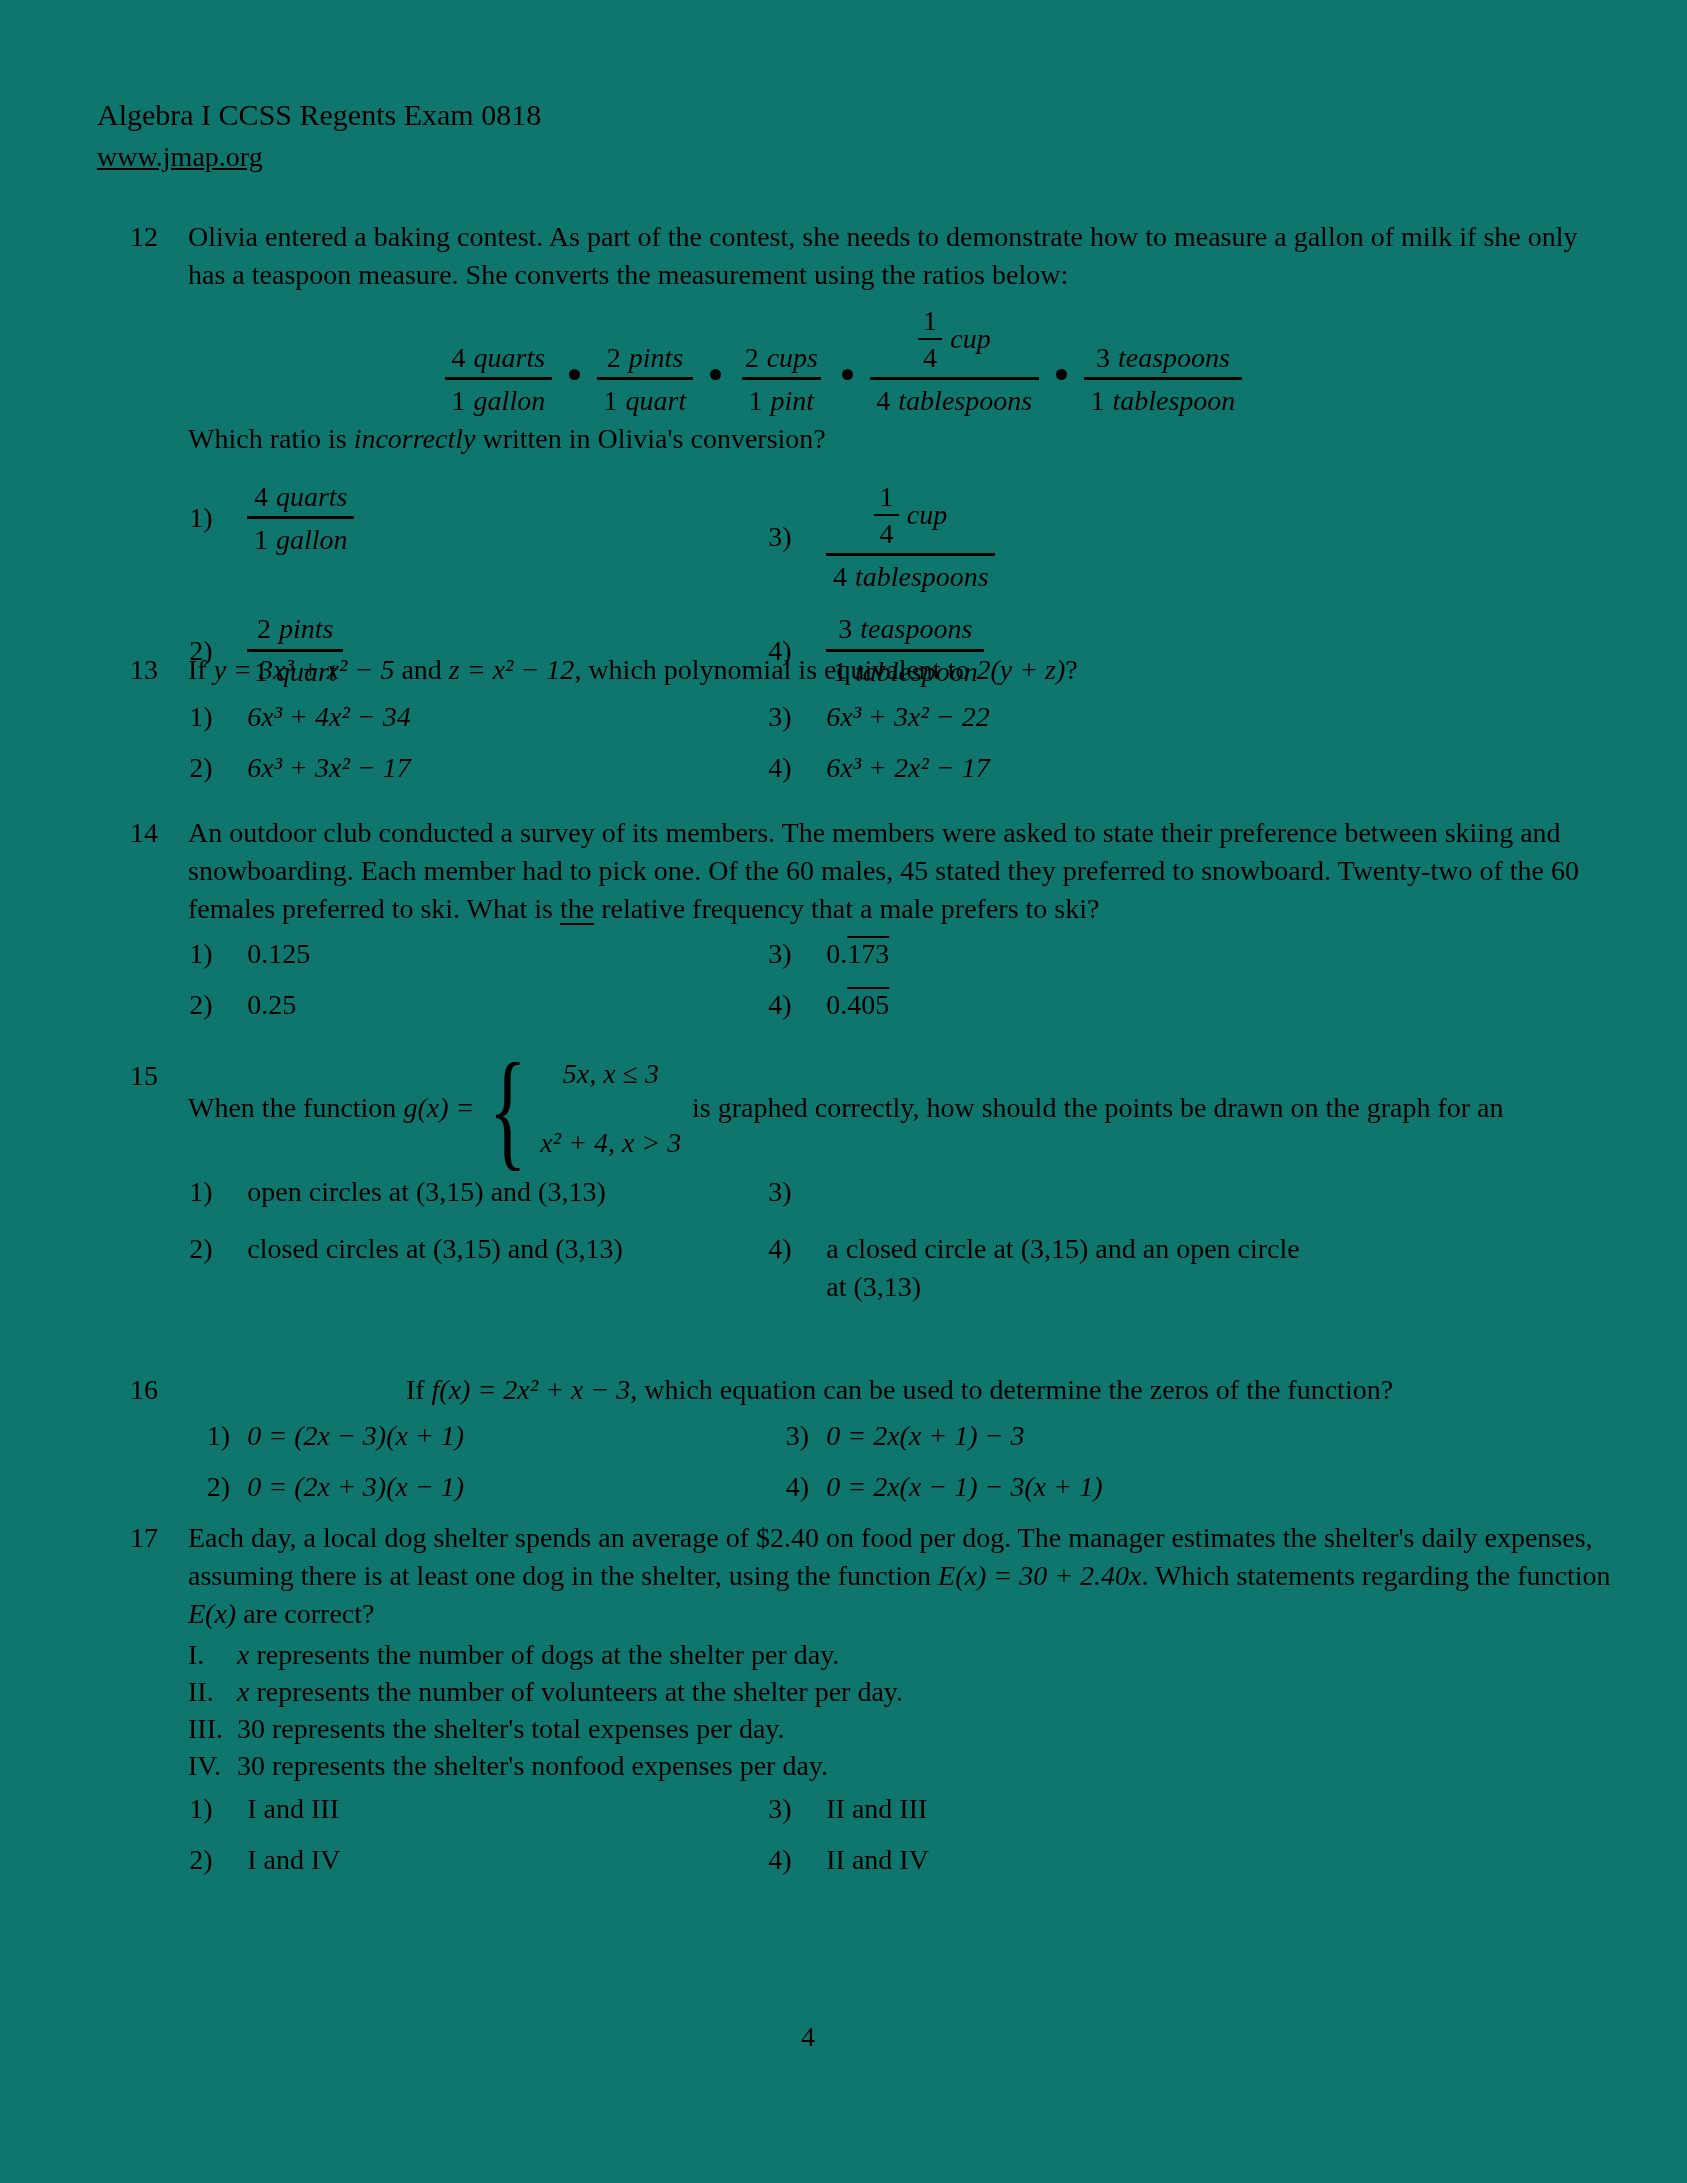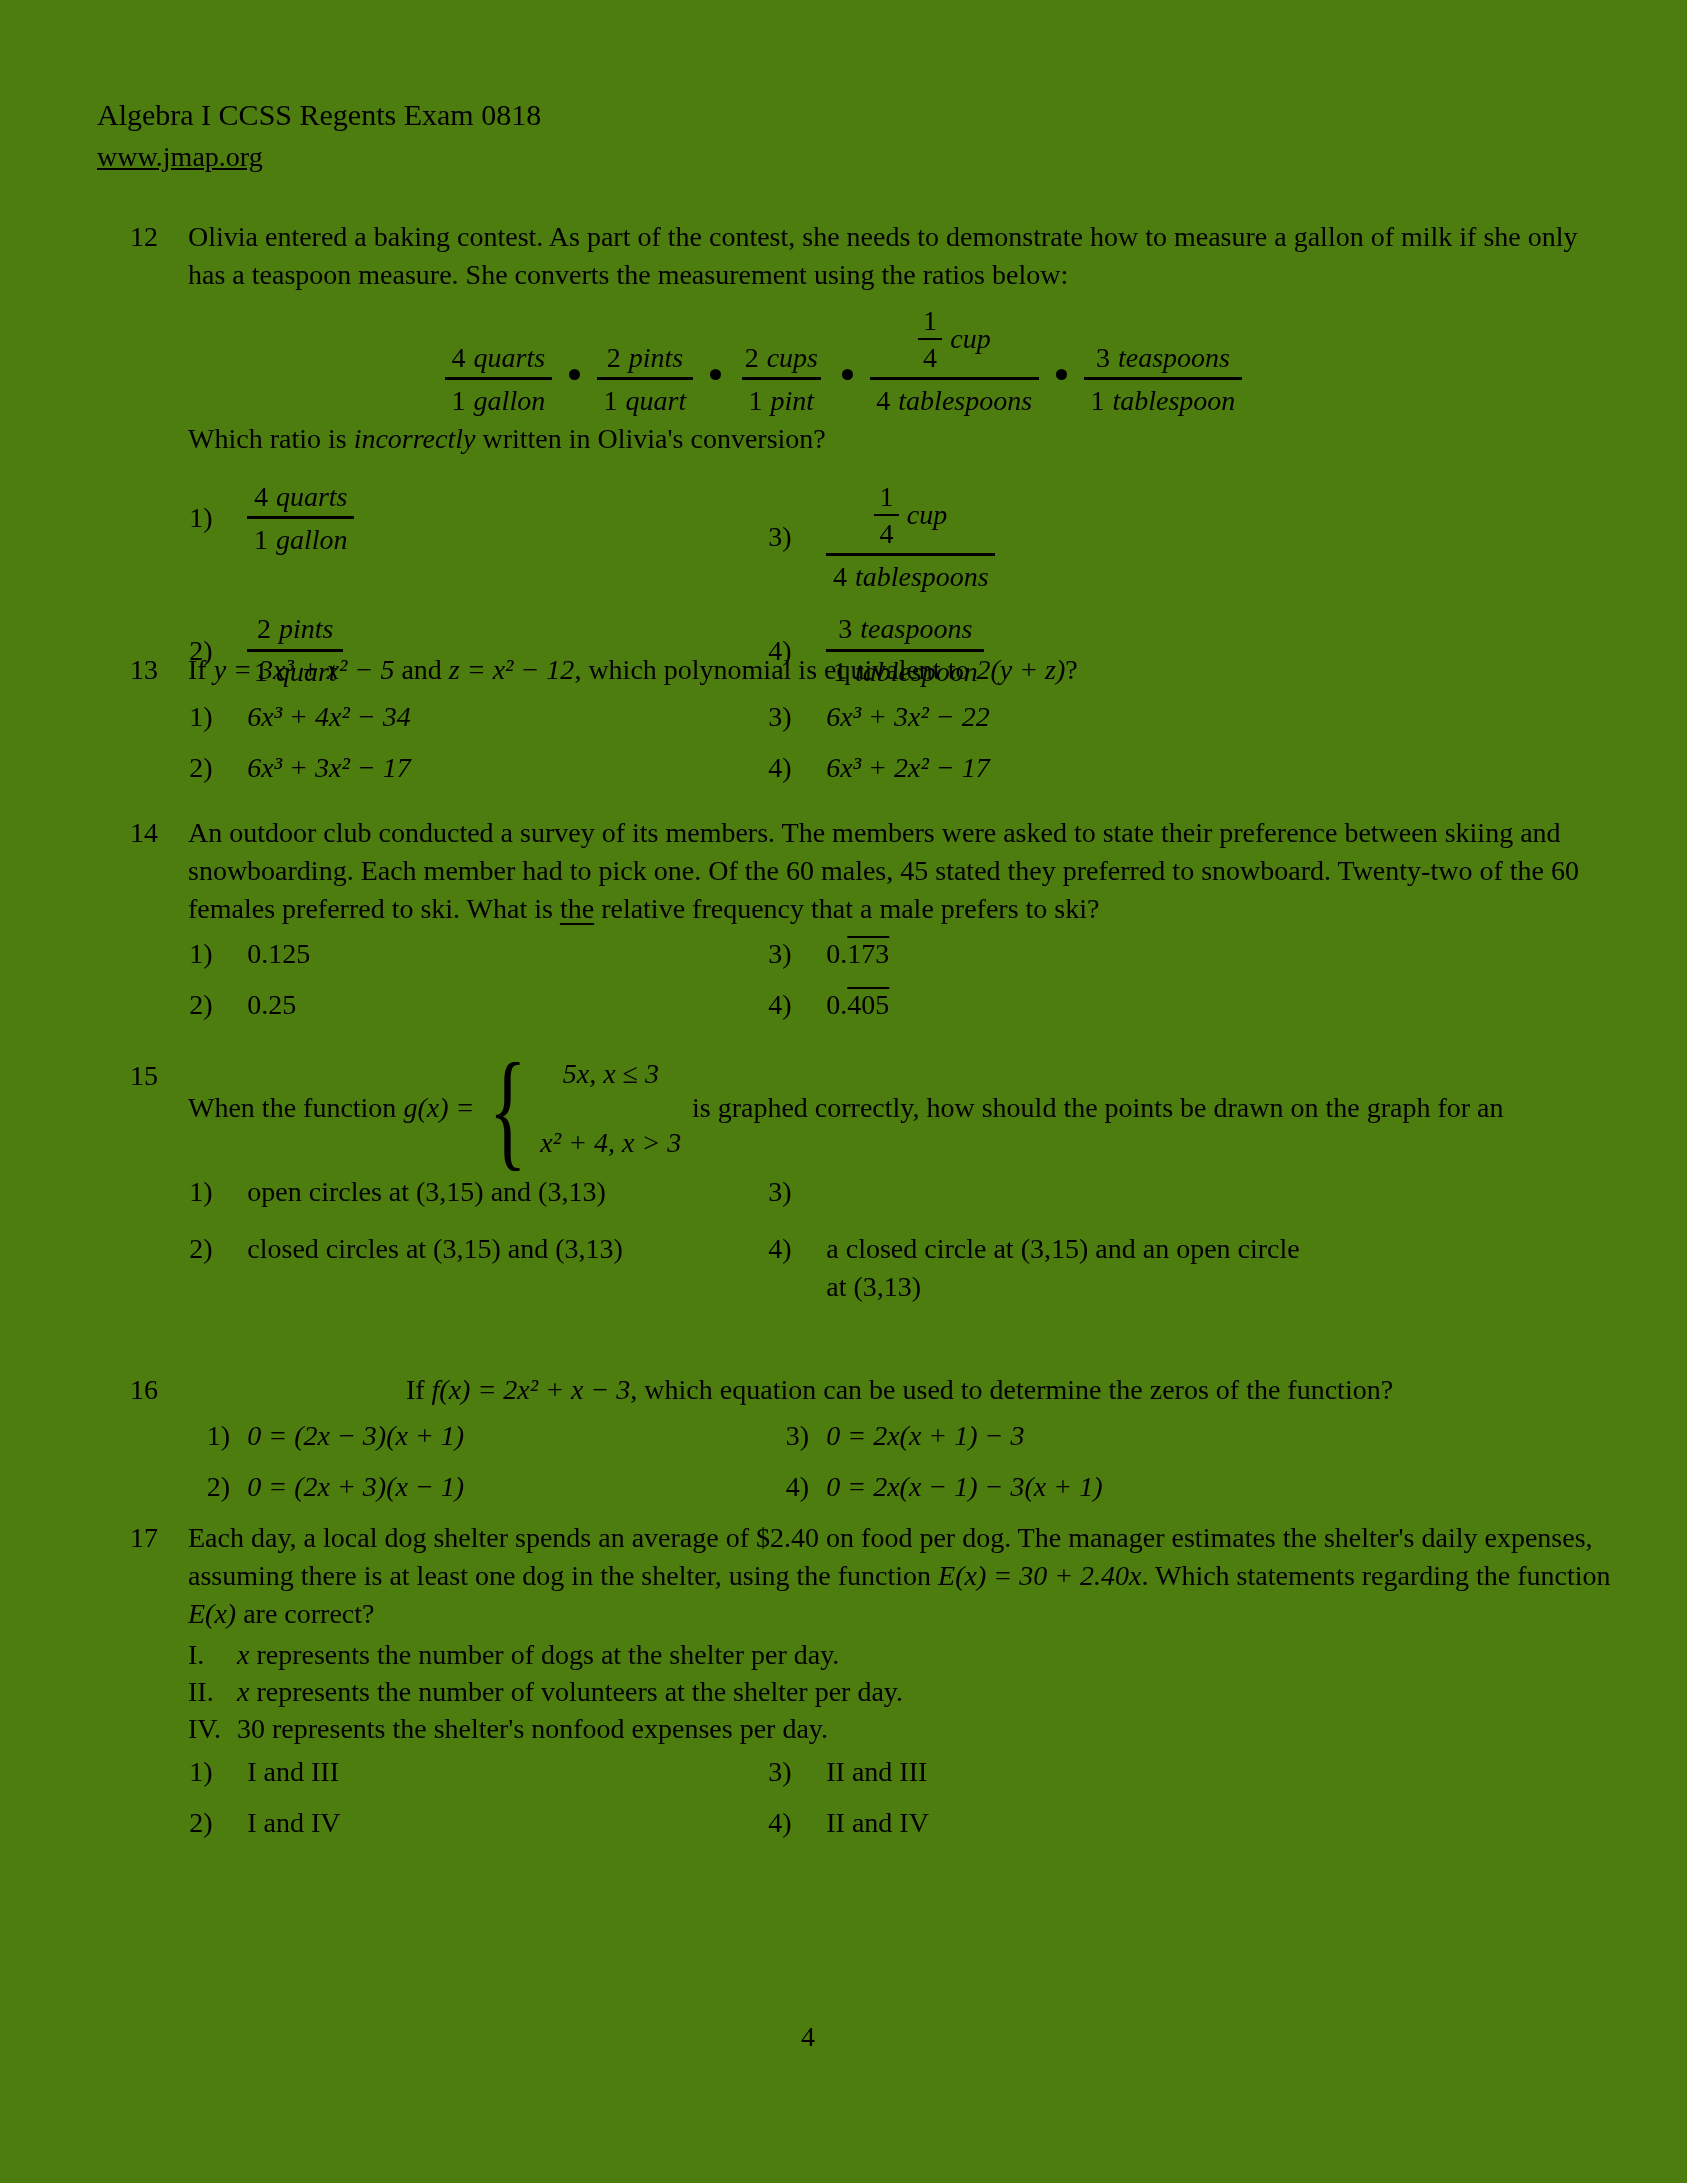--- a/index.html
+++ b/index.html
@@ -1,17 +1,17 @@
 <!DOCTYPE html>
 <html style="font-size:10.6px"><head>
 <meta charset="utf-8">
 <style>
   html,body { margin:0; padding:0; background:#e8e8e8; }
   .page {
-    position:relative; width:1687px; height:2183px; background:#4d7c0f;
+    position:relative; width:1687px; height:2183px; background:#0f766e;
     font-family:"Liberation Serif","DejaVu Serif",serif; color:#000; overflow:hidden;
   }
   .it { font-style:italic; }
   .math { font-style:italic; }
   .ovl { text-decoration:overline; text-decoration-thickness:2.3px; }
   .ul { text-decoration:underline; text-decoration-thickness:2px; text-underline-offset:4.6px; }
 
   .header { position:absolute; left:97px; top:98px; }
   .title { font-size:30px; line-height:1.15; }
   .url { font-size:28px; color:#000; text-decoration:underline; display:inline-block; margin-top:8px; cursor:pointer; }
@@ -296,20 +296,21 @@
     </div>
   </div>
 
   <div class="q" style="top:1519px;">
     <div class="qnum">17</div>
     <div class="qbody">
       <p class="qtext"><span>Each day, a local dog shelter spends an average of $2.40 on food per dog.  The manager estimates the shelter's daily expenses, assuming there is at least one dog in the shelter, using the function </span><span class="it">E(x) = 30 + 2.40x</span><span>.  Which statements regarding the function </span><span class="it">E(x)</span><span> are correct?</span></p>
       <div class="stmts">
         <div class="stmt"><span class="slabel">I.</span><span><span class="it">x</span><span> represents the number of dogs at the shelter per day.</span></span></div>
         <div class="stmt"><span class="slabel">II.</span><span><span class="it">x</span><span> represents the number of volunteers at the shelter per day.</span></span></div>
+        <div class="stmt"><span class="slabel">III.</span><span><span>30 represents the shelter's total expenses per day.</span></span></div>
         <div class="stmt"><span class="slabel">IV.</span><span><span>30 represents the shelter's nonfood expenses per day.</span></span></div>
       </div>
       <div class="choices" style="margin-top:6.6px;">
         <div class="choice">
             <span class="clabel">1)</span>
             <span class="ctext">I and III</span>
           </div>
         <div class="choice">
             <span class="clabel">3)</span>
             <span class="ctext">II and III</span>

